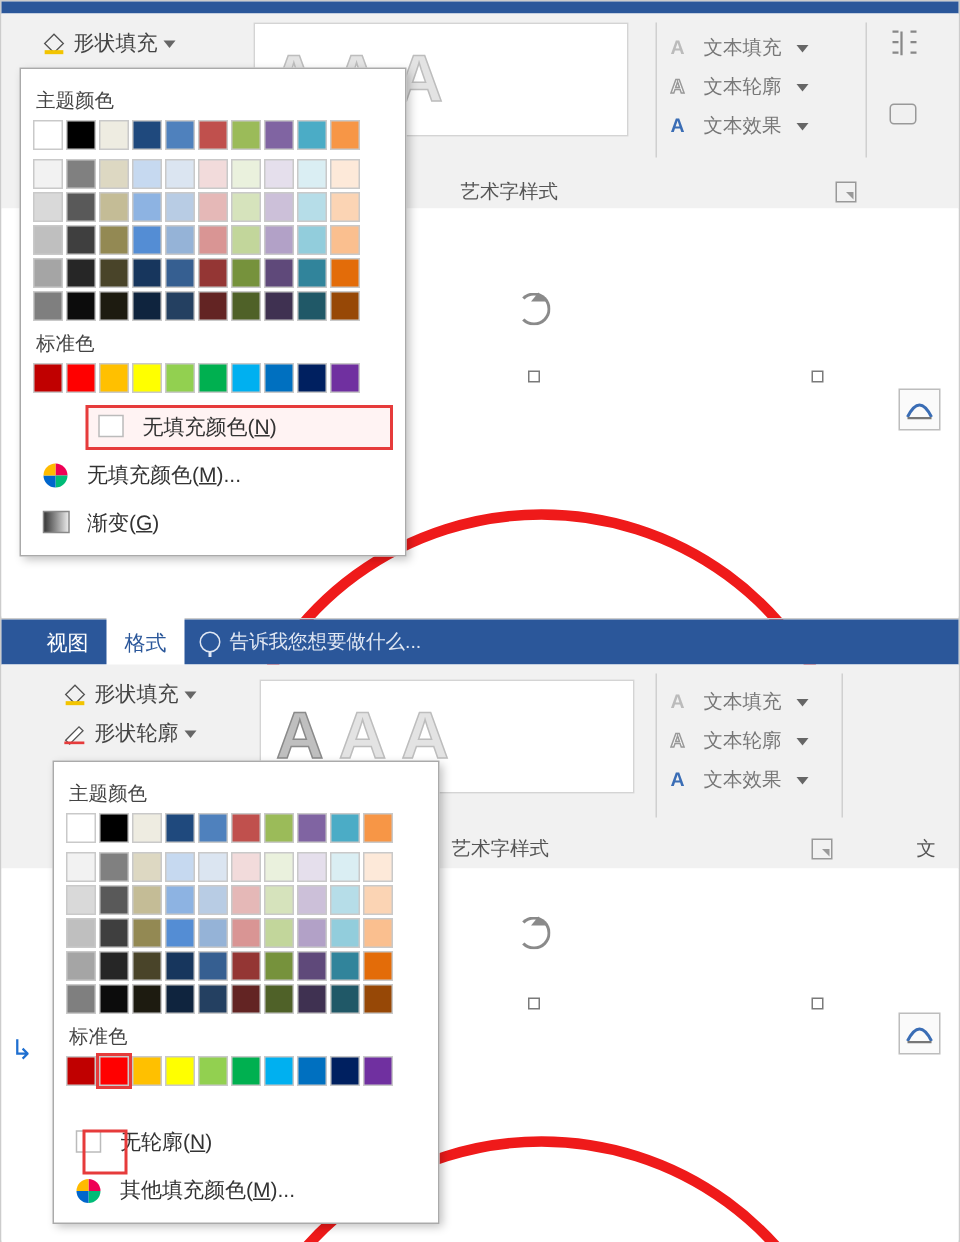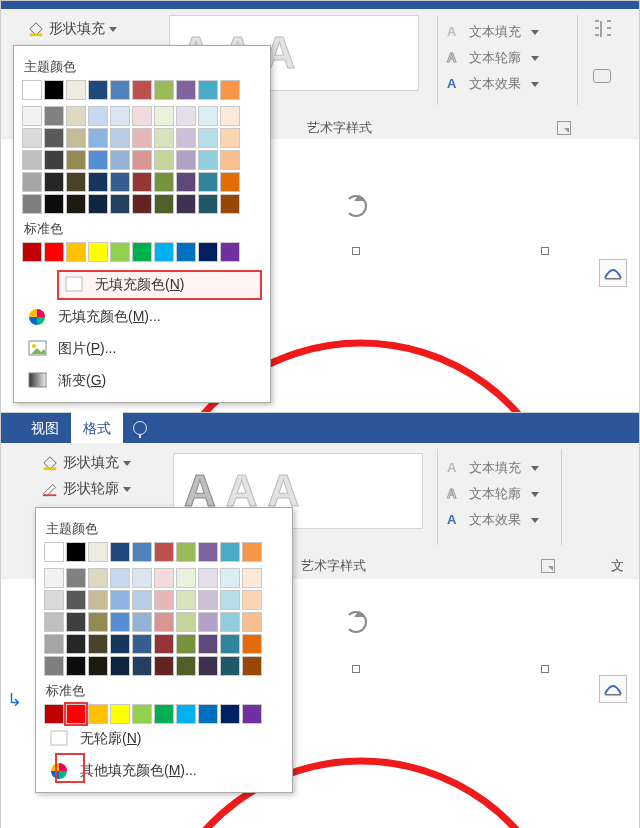--- a/index.html
+++ b/index.html
@@ -213,48 +213,41 @@
             <circle cx="9" cy="9" r="8" fill="none"></circle>
             <path d="M9 1 A8 8 0 0 1 17 9 L9 9Z" fill="#e05"></path>
             <path d="M17 9 A8 8 0 0 1 9 17 L9 9Z" fill="#0b7"></path>
             <path d="M9 17 A8 8 0 0 1 1 9 L9 9Z" fill="#06c"></path>
             <path d="M1 9 A8 8 0 0 1 9 1 L9 9Z" fill="#fb0"></path>
           </svg></span>
       <span><span>无填充颜色(</span><u>M</u><span>)...</span></span>
     </div>
     <div class="menu-item">
       <span class="mi-ic"><svg width="20" height="18">
-            <rect x="1" y="1" width="17" height="14" fill="#fff" stroke="#888"></rect>
-            <circle cx="6" cy="6" r="2" fill="#f2c400"></circle>
-            <path d="M3 14 L9 8 L13 12 L16 9 L18 14 Z" fill="#7ab850"></path>
-          </svg></span>
-      <span><span>图片(</span><u>P</u><span>)...</span></span>
-    </div>
-    <div class="menu-item">
-      <span class="mi-ic"><svg width="20" height="18">
             <defs>
               <linearGradient id="g1" x1="0" x2="1">
                 <stop offset="0" stop-color="#333"></stop>
                 <stop offset="1" stop-color="#eee"></stop>
               </linearGradient>
             </defs>
             <rect x="1" y="1" width="17" height="14" fill="url(#g1)" stroke="#888"></rect>
           </svg></span>
       <span><span>渐变(</span><u>G</u><span>)</span></span>
     </div>
   </div>
 </div>
 
 <div class="panel" style="height:416px;">
   <div class="tabbar">
     <div style="width:18px"></div>
     <div class="tab">视图</div>
     <div class="tab active">格式</div>
     <div class="tell">
       <span class="bulb"></span>
+      <span>告诉我您想要做什么...</span>
     </div>
   </div>
 
   <div class="ribbon-bg" style="height:136px; position:relative;">
     <div style="position:absolute; left:34px; top:8px;">
       <div class="drop-btn">
         <svg class="ic" viewBox="0 0 20 18">
             <path d="M3 9 L10 2 L17 9 L10 16 Z" fill="none" stroke="#555"></path>
             <rect x="3" y="14" width="14" height="3" fill="#f2c400"></rect>
           </svg>
@@ -394,21 +387,21 @@
         <div class="sw" style="background: rgb(255, 192, 0);"></div>
         <div class="sw" style="background: rgb(255, 255, 0);"></div>
         <div class="sw" style="background: rgb(146, 208, 80);"></div>
         <div class="sw" style="background: rgb(0, 176, 80);"></div>
         <div class="sw" style="background: rgb(0, 176, 240);"></div>
         <div class="sw" style="background: rgb(0, 112, 192);"></div>
         <div class="sw" style="background: rgb(0, 32, 96);"></div>
         <div class="sw" style="background: rgb(112, 48, 160);"></div>
       </div>
 
-    <div class="menu-item" style="margin-top:0;">
+    <div class="menu-item" style="margin-top:23px;">
       <span class="mi-ic"><svg width="20" height="18">
             <rect x="1" y="1" width="16" height="14" fill="#fff" stroke="#bbb"></rect>
           </svg></span>
       <span><span>无轮廓(</span><u>N</u><span>)</span></span>
     </div>
     <div class="menu-item">
       <span class="mi-ic"><svg width="20" height="18">
             <circle cx="9" cy="9" r="8" fill="none"></circle>
             <path d="M9 1 A8 8 0 0 1 17 9 L9 9Z" fill="#e05"></path>
             <path d="M17 9 A8 8 0 0 1 9 17 L9 9Z" fill="#0b7"></path>

